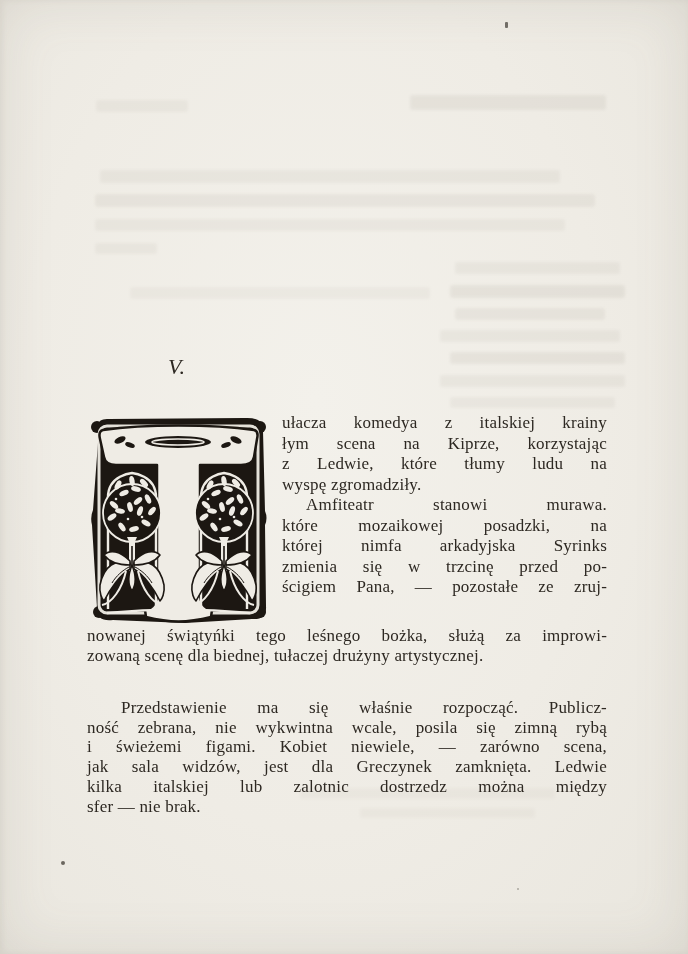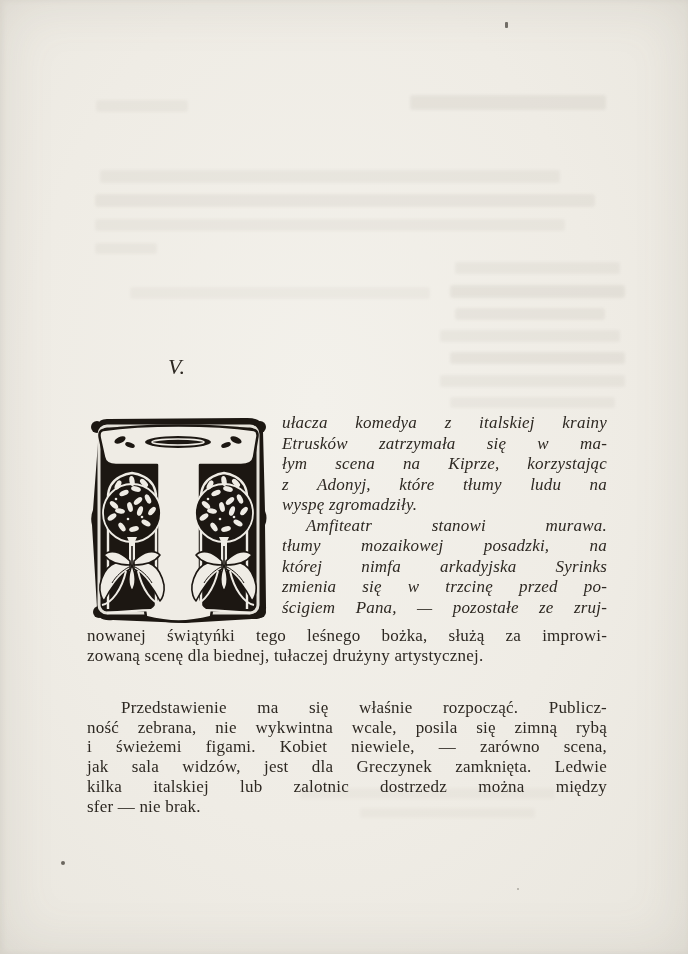--- a/index.html
+++ b/index.html
@@ -34,21 +34,21 @@
     position:absolute;left:87px;top:413px;width:520px;
     color:var(--textink);font-size:17px;letter-spacing:.2px;
   }
   .first-block{display:flex;}
   .dropcap{flex:none;width:183px;height:212px;margin-right:12px;}
   .narrowcol{width:325px;}
   .line{
     text-align:justify;text-align-last:justify;
     white-space:normal;
   }
-  .ln{line-height:20.55px;font-style:italic;}
+  .ln{line-height:20.55px;}
   .lw{line-height:19.85px;}
   .end{text-align-last:left;}
   .ind-n{text-indent:24px;}
   .ind-w{text-indent:34px;margin-top:32px;}
   .widecol{width:520px;margin-top:1px;}
   .sr{position:absolute;width:1px;height:1px;overflow:hidden;clip:rect(0 0 0 0);}
   
   .inkf{fill:var(--ink);}
   .papf{fill:var(--paper);}
   .pstroke{stroke:var(--paper);fill:none;}
@@ -190,26 +190,25 @@
             <path class="pstroke" d="M131,158 C127,176 117,190 107,192" stroke-width="2"></path>
             <path class="pstroke" d="M143,158 C147,176 157,190 167,192" stroke-width="2"></path>
           </g>
 
           <path class="pstroke" d="M20,200 Q91,193 163,200" stroke-width="2.4"></path>
         </svg>
       </div>
 
       <div class="narrowcol">
         <div class="line ln">ułacza komedya z italskiej krainy</div>
-        <div class="line ln">Etrusków zatrzymała się w ma-</div>
         <div class="line ln">łym scena na Kiprze, korzystając</div>
-        <div class="line ln">z Adonyj, które tłumy ludu na</div>
+        <div class="line ln">z Ledwie, które tłumy ludu na</div>
         <div class="line ln end">wyspę zgromadziły.</div>
         <div class="line ln ind-n">Amfiteatr stanowi murawa.</div>
-        <div class="line ln">tłumy mozaikowej posadzki, na</div>
+        <div class="line ln">które mozaikowej posadzki, na</div>
         <div class="line ln">której nimfa arkadyjska Syrinks</div>
         <div class="line ln">zmienia się w trzcinę przed po-</div>
         <div class="line ln">ścigiem Pana, — pozostałe ze zruj-</div>
       </div>
     </div>
 
     <div class="widecol">
       <div class="line lw">nowanej świątyńki tego leśnego bożka, służą za improwi-</div>
       <div class="line lw end">zowaną scenę dla biednej, tułaczej drużyny artystycznej.</div>
       <div class="line lw ind-w">Przedstawienie ma się właśnie rozpocząć. Publicz-</div>

